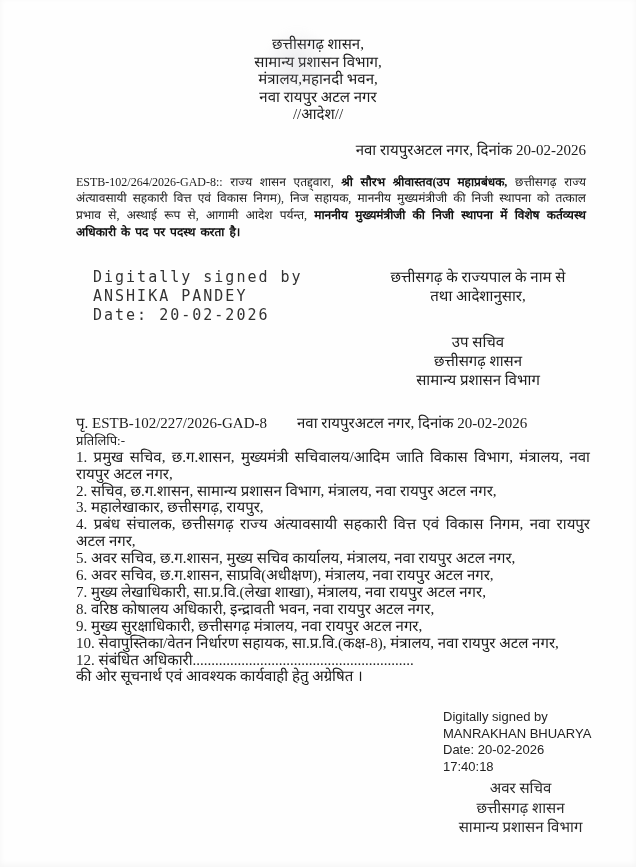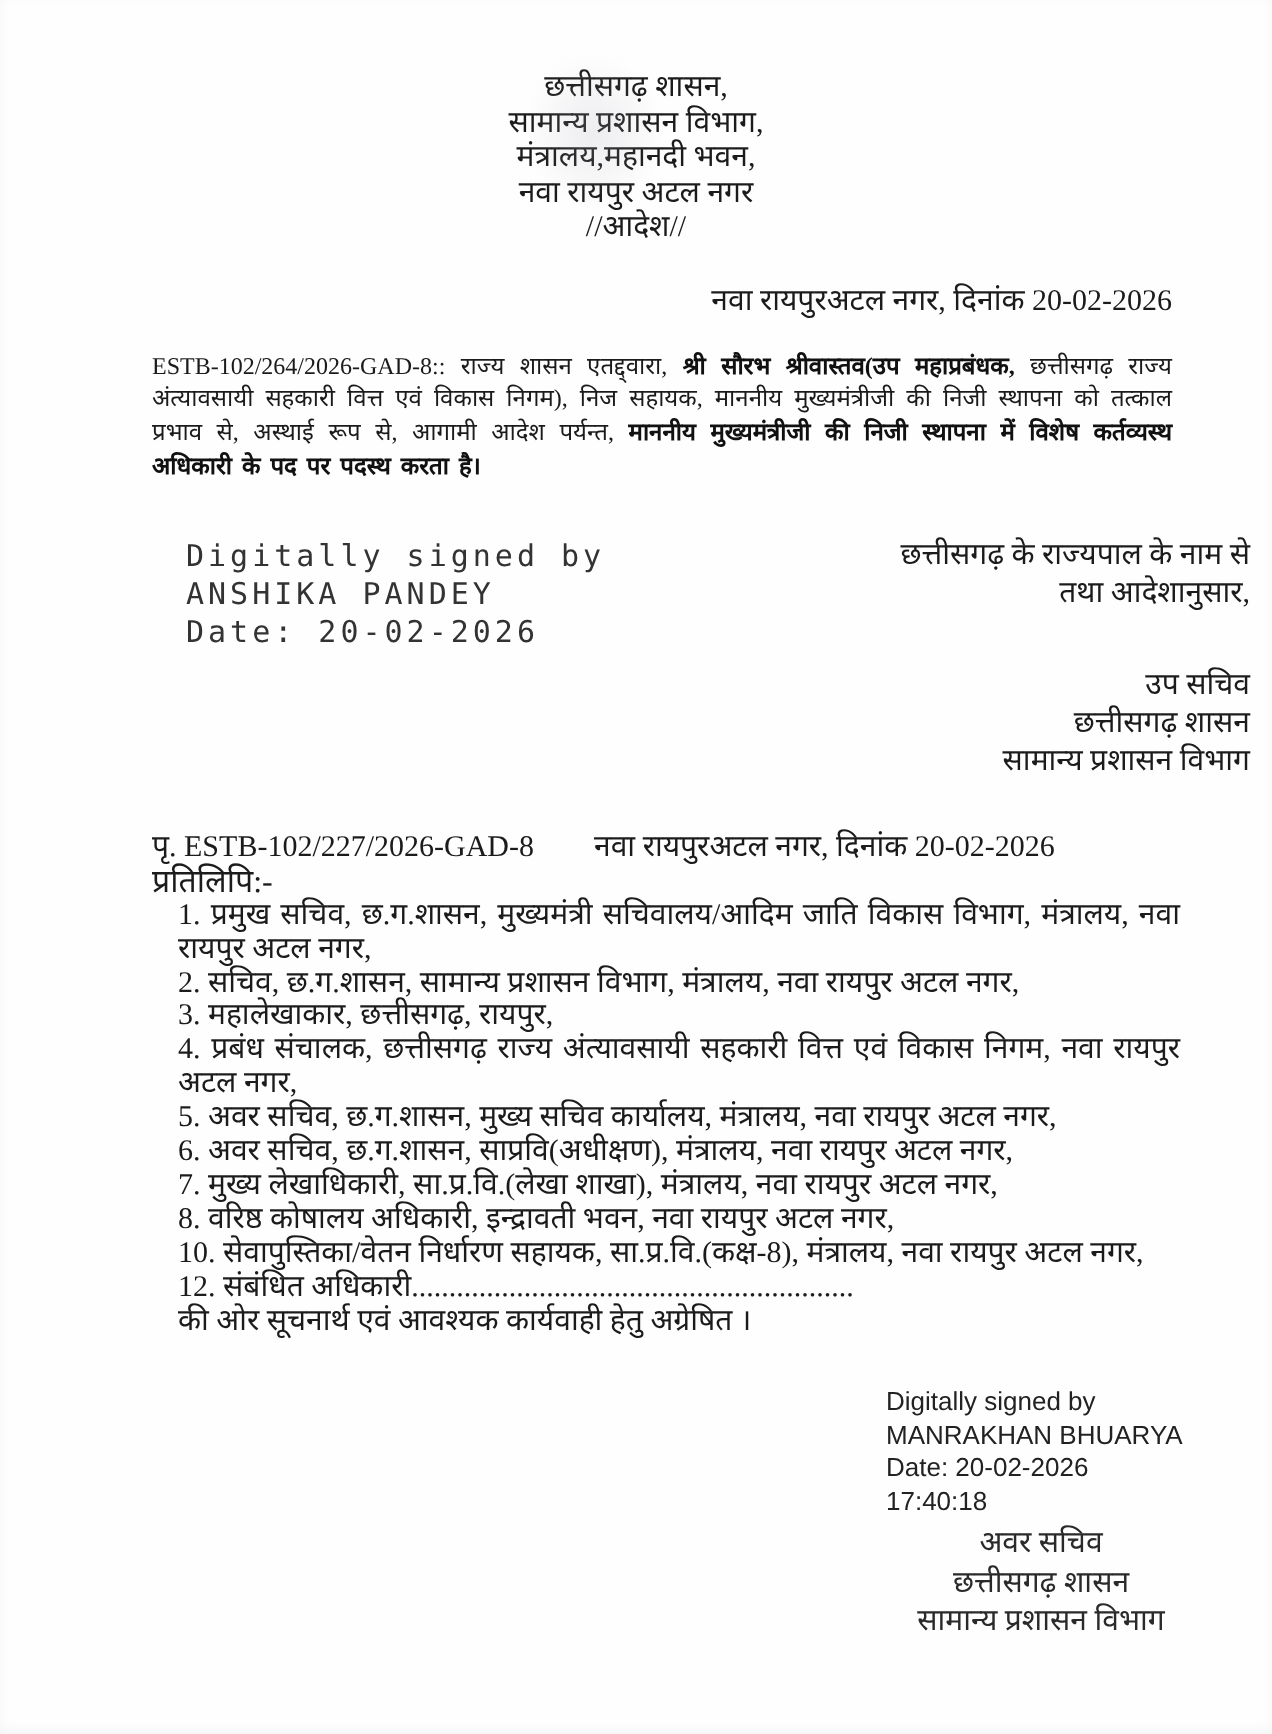--- a/index.html
+++ b/index.html
@@ -54,44 +54,44 @@
     width:238px;
     font-family:"DejaVu Sans Mono","DejaVu Sans",monospace;
     font-size:15px;
     line-height:19px;
     letter-spacing:2px;
     color:#333;
     flex:0 0 auto;
   }
   .authority {
     flex:1;
-    text-align:right;
+    text-align:center;
     font-size:15px;
     line-height:19px;
     padding-right:11px;
   }
   .authority .gap { height:27px; }
   .endorse-head {
     display:flex;
     margin:25px 50px 0 76px;
     font-size:15px;
     line-height:17px;
   }
   .endorse-date { margin-left:30px; }
   .copy-label {
     margin-left:76px;
-    font-size:16px;
+    font-size:13px;
     line-height:17px;
   }
   .items {
     margin:0 46px 0 76px;
     font-size:15px;
     line-height:16.9px;
   }
-  .items div { text-align:justify;margin-left:13px; }
+  .items div { text-align:justify; }
   .bottom-block {
     margin-top:24px;
     margin-left:428px;
     width:185px;
   }
   .dsig-right {
     font-family:"Liberation Sans","DejaVu Sans",sans-serif;
     font-size:13px;
     line-height:16.5px;
     color:#222;
@@ -148,20 +148,21 @@
 
   <div class="items">
     <div>1. प्रमुख सचिव, छ.ग.शासन, मुख्यमंत्री सचिवालय/आदिम जाति विकास विभाग, मंत्रालय, नवा रायपुर अटल नगर,</div>
     <div>2. सचिव, छ.ग.शासन, सामान्य प्रशासन विभाग, मंत्रालय, नवा रायपुर अटल नगर,</div>
     <div>3. महालेखाकार, छत्तीसगढ़, रायपुर,</div>
     <div>4. प्रबंध संचालक, छत्तीसगढ़ राज्य अंत्यावसायी सहकारी वित्त एवं विकास निगम, नवा रायपुर अटल नगर,</div>
     <div>5. अवर सचिव, छ.ग.शासन, मुख्य सचिव कार्यालय, मंत्रालय, नवा रायपुर अटल नगर,</div>
     <div>6. अवर सचिव, छ.ग.शासन, साप्रवि(अधीक्षण), मंत्रालय, नवा रायपुर अटल नगर,</div>
     <div>7. मुख्य लेखाधिकारी, सा.प्र.वि.(लेखा शाखा), मंत्रालय, नवा रायपुर अटल नगर,</div>
     <div>8. वरिष्ठ कोषालय अधिकारी, इन्द्रावती भवन, नवा रायपुर अटल नगर,</div>
+    <div>9. मुख्य सुरक्षाधिकारी, छत्तीसगढ़ मंत्रालय, नवा रायपुर अटल नगर,</div>
     <div>10. सेवापुस्तिका/वेतन निर्धारण सहायक, सा.प्र.वि.(कक्ष-8), मंत्रालय, नवा रायपुर अटल नगर,</div>
     <div>12. संबंधित अधिकारी...........................................................</div>
     <div>की ओर सूचनार्थ एवं आवश्यक कार्यवाही हेतु अग्रेषित ।</div>
   </div>
 
   <div class="bottom-block">
     <div class="dsig-right">
       <div>Digitally signed by</div>
       <div>MANRAKHAN BHUARYA</div>
       <div>Date: 20-02-2026</div>

